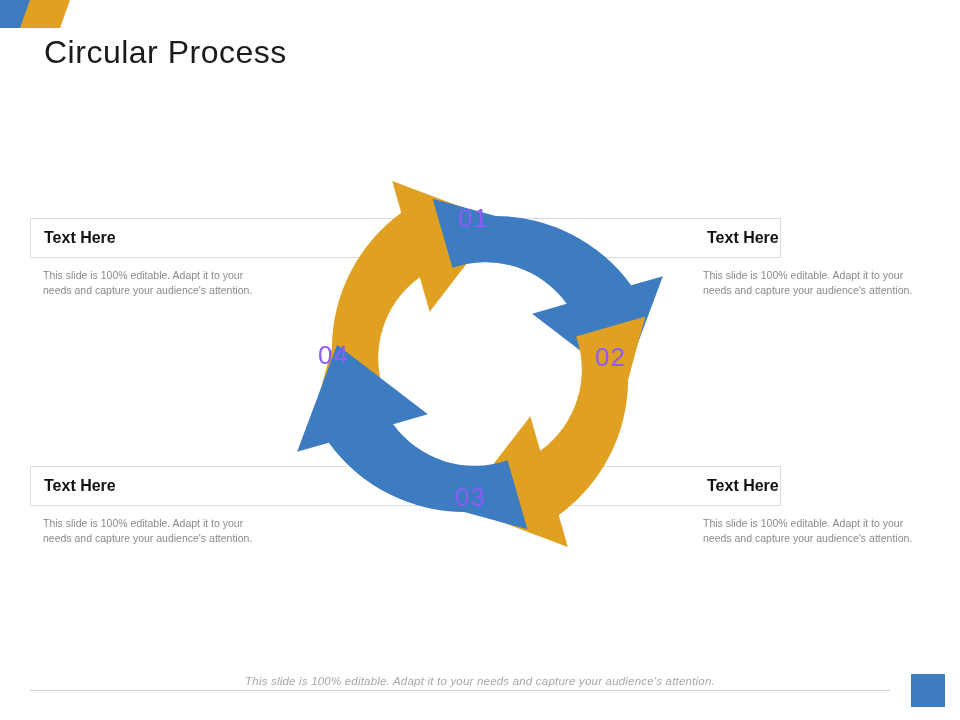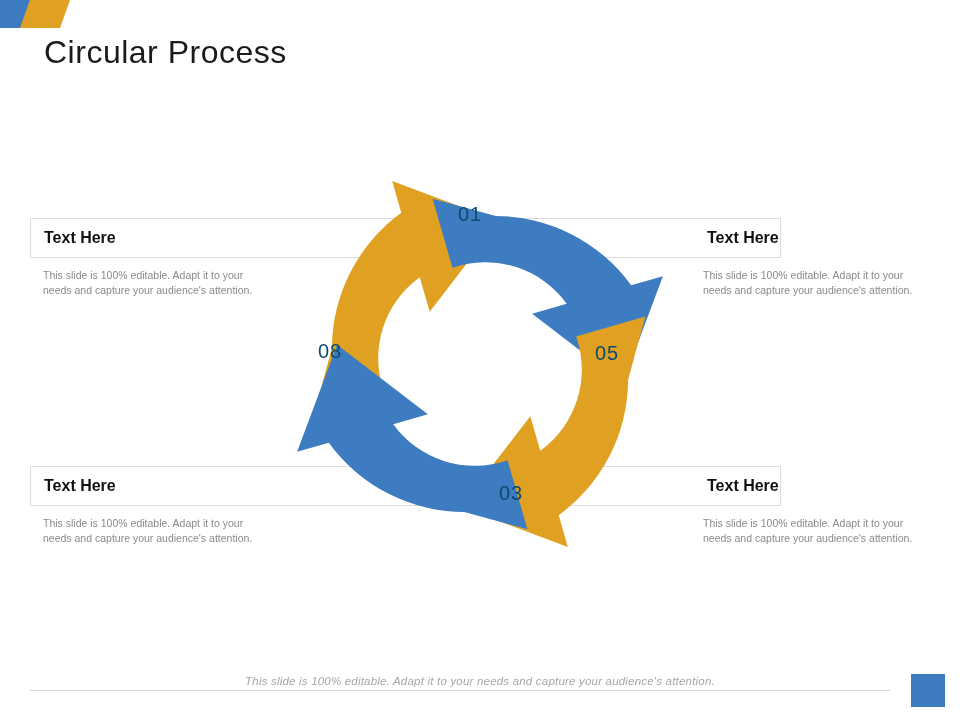--- a/index.html
+++ b/index.html
@@ -84,29 +84,29 @@
     position: absolute;
     left: 270px;
     top: 152px;
     width: 420px;
     height: 424px;
   }
   #diagram svg { display: block; }
 
   .num {
     position: absolute;
-    font-size: 20px;
+    font-size: 26px;
     font-weight: 400;
-    color: #0c4a6e;
+    color: #8b5cf6;
     letter-spacing: 1px;
     pointer-events: none;
   }
   #num-01 { left: 188px; top: 51px; }
   #num-02 { left: 325px; top: 190px; }
-  #num-03 { left: 185px; top: 330px; margin-left: 44px; }
+  #num-03 { left: 185px; top: 330px; }
   #num-04 { left: 48px;  top: 188px; }
 
   
   #footer-rule {
     position: absolute;
     left: 30px;
     top: 690px;
     width: 860px;
     height: 1px;
     background: #d4d4d4;
@@ -198,22 +198,22 @@
                A 168,168 0 0 1 176,45
                L 176,12
                L 268,80
                L 176,148
                L 176,112
                A 100,100 0 0 0 110,212
                Z" transform="rotate(254 210 212)"></path>
     </svg>
 
     <div class="num" id="num-01">01</div>
-    <div class="num" id="num-02">05</div>
+    <div class="num" id="num-02">02</div>
     <div class="num" id="num-03">03</div>
-    <div class="num" id="num-04">08</div>
+    <div class="num" id="num-04">04</div>
   </div>
 
   <div id="footer-rule"></div>
   <div id="footer-text">This slide is 100% editable. Adapt it to your needs and capture your audience's attention.</div>
   <div id="footer-square"></div>
 
 </div>
 
 </body></html>

